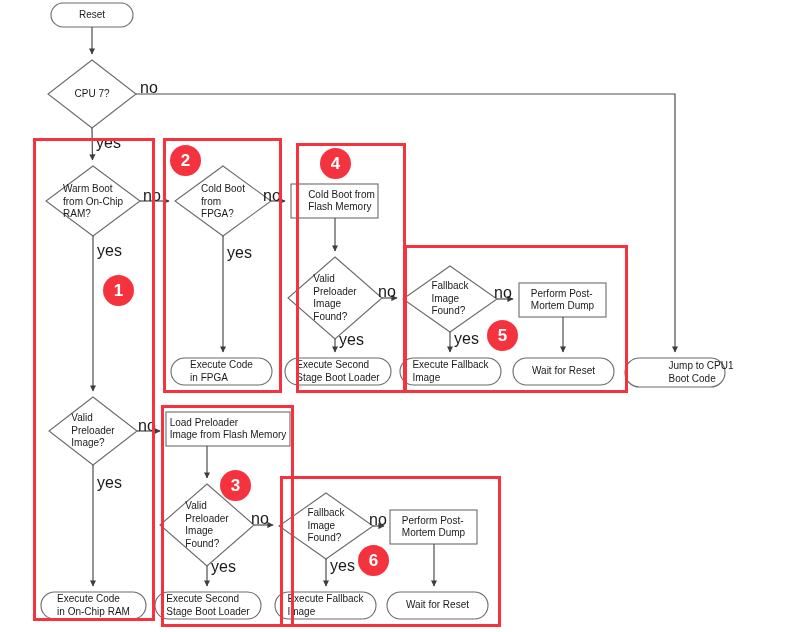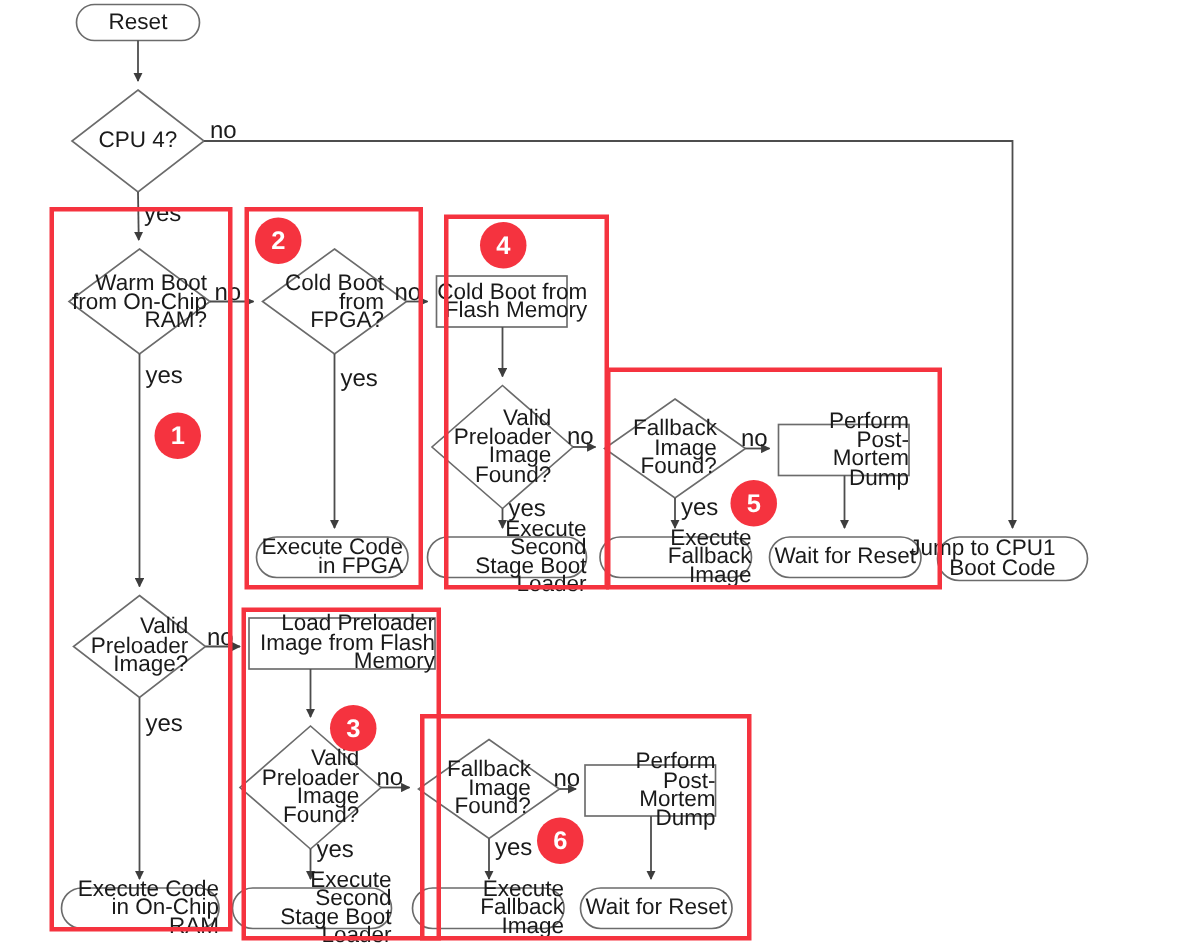--- a/index.html
+++ b/index.html
@@ -21,23 +21,23 @@
     top: 0;
     width: 800px;
     height: 632px;
   }
   
   .node-label {
     position: absolute;
     display: flex;
     align-items: center;
     justify-content: center;
-    text-align: right;
+    text-align: left;
     color: #1a1a1a;
-    font-size: 15px;
+    font-size: 10px;
     line-height: 12.5px;
     pointer-events: none;
     white-space: pre-line;
   }
   .edge-label {
     position: absolute;
     color: #1a1a1a;
     font-size: 16px;
     line-height: 11px;
   }
@@ -161,21 +161,21 @@
 
       <path d="M 373 526 L 384 526" marker-end="url(#arrow)"></path>
 
       <path d="M 326 559 L 326 586" marker-end="url(#arrow)"></path>
 
       <path d="M 434 544 L 434 586" marker-end="url(#arrow)"></path>
     </g>
   </svg>
 
   <div class="node-label" style="left:51px;  top:3px;   width:82px;  height:24px;">Reset</div>
-  <div class="node-label" style="left:54px;  top:82px;  width:76px;  height:24px;">CPU 4?</div>
+  <div class="node-label" style="left:54px;  top:82px;  width:76px;  height:24px;">CPU 7?</div>
   <div class="node-label" style="left:45px;  top:182px; width:96px;  height:40px;">Warm Boot
 from On-Chip
 RAM?</div>
   <div class="node-label" style="left:178px; top:182px; width:90px;  height:40px;">Cold Boot
 from
 FPGA?</div>
   <div class="node-label" style="left:291px; top:184px; width:101px;  height:34px;">Cold Boot from
 Flash Memory</div>
   <div class="node-label" style="left:53px;  top:411px; width:80px;  height:40px;">Valid
 Preloader
@@ -189,21 +189,21 @@
 Found?</div>
   <div class="node-label" style="left:519px; top:283px; width:87px;  height:34px;">Perform Post-
 Mortem Dump</div>
   <div class="node-label" style="left:171px; top:358px; width:101px; height:27px;">Execute Code
 in FPGA</div>
   <div class="node-label" style="left:285px; top:358px; width:106px; height:27px;">Execute Second
 Stage Boot Loader</div>
   <div class="node-label" style="left:400px; top:358px; width:101px; height:27px;">Execute Fallback
 Image</div>
   <div class="node-label" style="left:513px; top:358px; width:101px; height:27px;">Wait for Reset</div>
-  <div class="node-label" style="left:605px; top:358px; width:100px; height:29px;">Jump to CPU1
+  <div class="node-label" style="left:651px; top:358px; width:100px; height:29px;">Jump to CPU1
 Boot Code</div>
   <div class="node-label" style="left:166px; top:412px; width:124px; height:34px;">Load Preloader
 Image from Flash Memory</div>
   <div class="node-label" style="left:165px; top:499px; width:84px;  height:52px;">Valid
 Preloader
 Image
 Found?</div>
   <div class="node-label" style="left:288px; top:506px; width:76px;  height:40px;">Fallback
 Image
 Found?</div>

